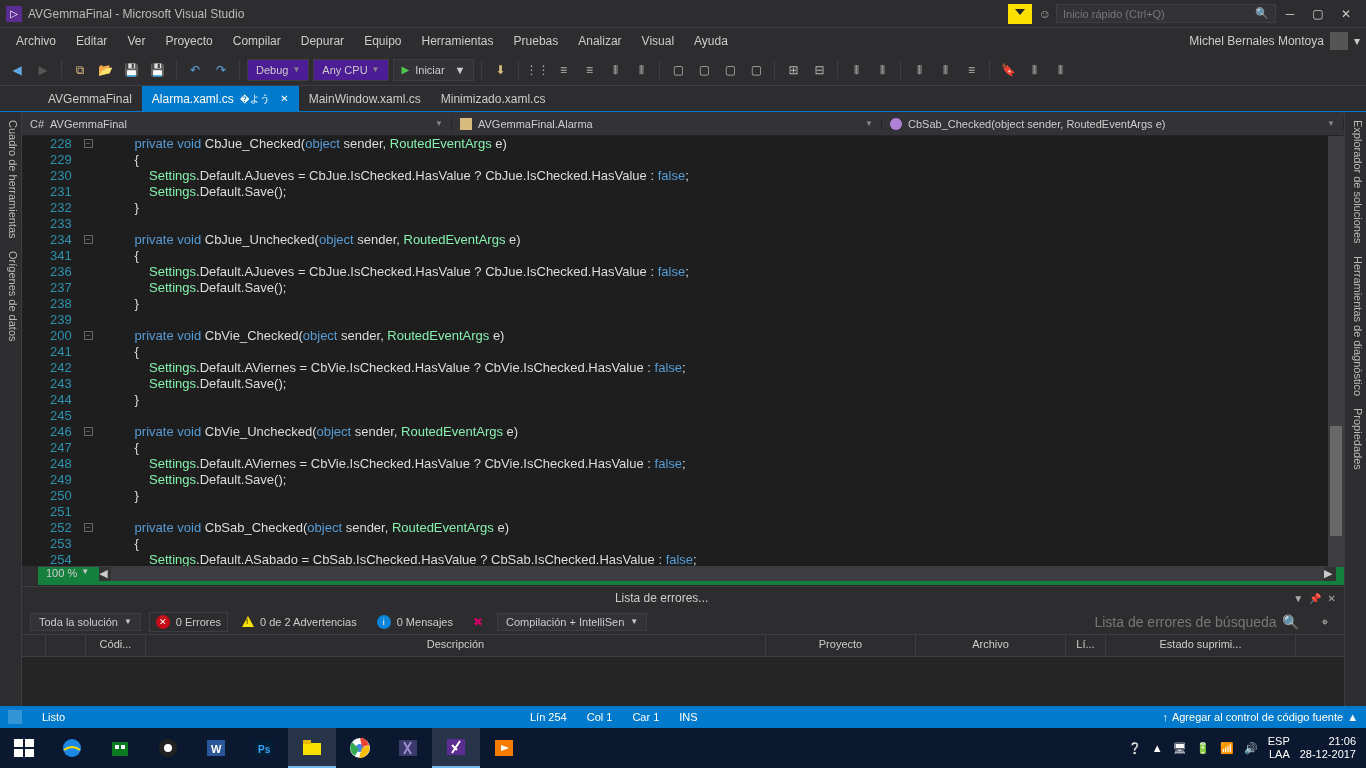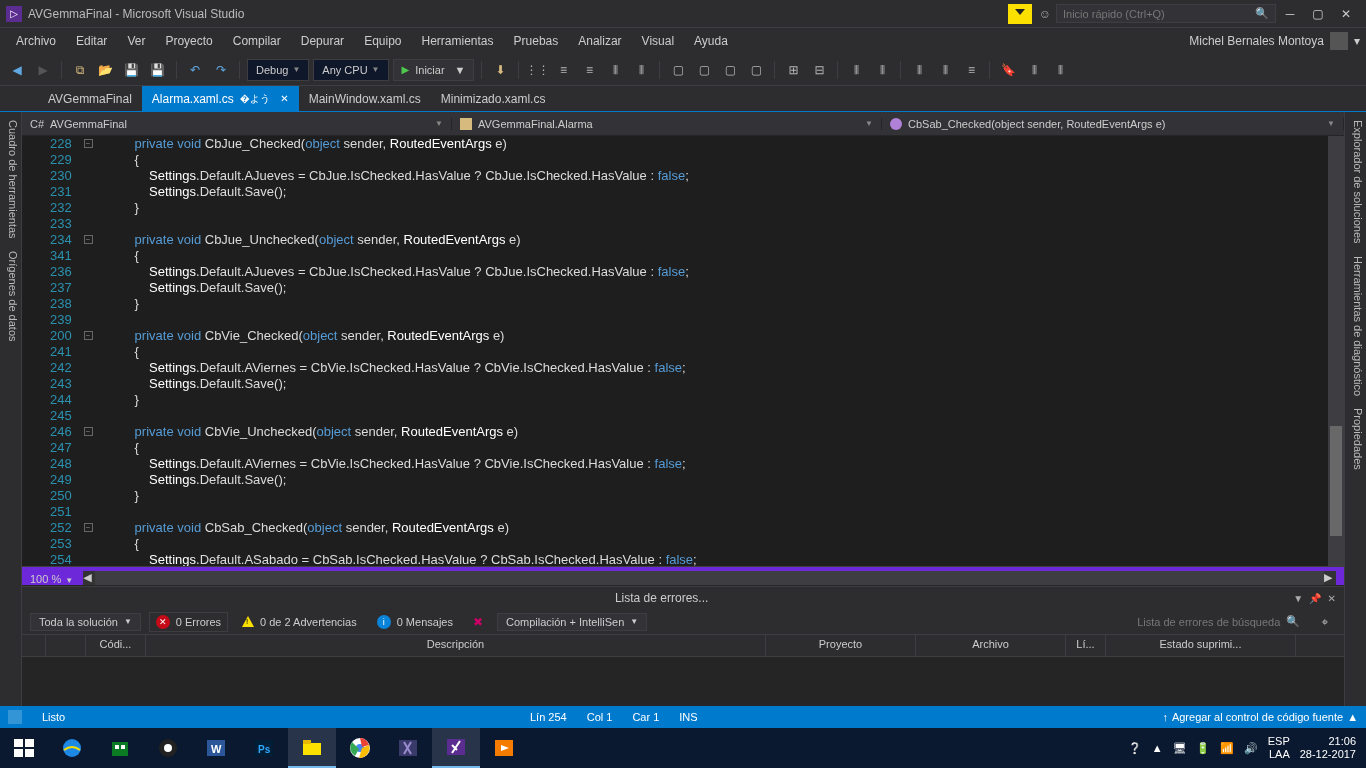--- a/index.html
+++ b/index.html
@@ -13,21 +13,21 @@
 .titlebar .quicklaunch { width:220px; background:#333337; border:1px solid #3e3e42; padding:2px 6px; color:#777; font-size:11px; display:flex; align-items:center; }
 .titlebar .quicklaunch span { flex:1; }
 .titlebar .winbtn { width:28px; height:20px; display:flex; align-items:center; justify-content:center; color:#ccc; }
 .menubar { height:26px; display:flex; align-items:center; padding:0 6px; background:#2d2d30; }
 .menubar .mitem { padding:3px 10px; color:#ccc; cursor:default; }
 .menubar .user { margin-left:auto; color:#ccc; display:flex; align-items:center; gap:6px; }
 .menubar .user .ava { width:18px; height:18px; background:#555; }
 .toolbar { height:32px; display:flex; align-items:center; padding:0 6px; gap:4px; background:#2d2d30; border-bottom:1px solid #3e3e42; }
 .tbtn { width:22px; height:22px; display:flex; align-items:center; justify-content:center; color:#b5b5b5; font-size:12px; }
 .tsep { width:1px; height:18px; background:#3e3e42; margin:0 3px; }
-.tsel { height:22px; background:#0f172a; border:1px solid #3e3e42; padding:0 8px; color:#ccc; display:flex; align-items:center; gap:4px; font-size:11px; }
+.tsel { height:22px; background:#4c1d95; border:1px solid #3e3e42; padding:0 8px; color:#ccc; display:flex; align-items:center; gap:4px; font-size:11px; }
 .tsel .arr { font-size:8px; color:#888; }
 .startbtn { height:22px; background:#333337; border:1px solid #3e3e42; padding:0 8px; display:flex; align-items:center; gap:6px; color:#ccc; font-size:11px; }
 .startbtn .play { color:#4ec94e; font-size:10px; }
 .tabbar { height:26px; display:flex; align-items:flex-end; background:#2d2d30; padding-left:38px; border-bottom:1px solid #007acc; position:relative; }
 .tabbar::before { content:""; position:absolute; left:6px; top:5px; width:20px; height:16px; }
 .tab { padding:5px 10px; font-size:12px; color:#ccc; display:flex; align-items:center; gap:6px; }
 .tab.active { background:#007acc; color:#fff; }
 .tab .pin { font-size:10px; }
 .tab .x { font-size:10px; margin-left:4px; }
 .workspace { flex:1; display:flex; min-height:0; }
@@ -41,42 +41,42 @@
 .navbar .nsel .csico { color:#c8c8c8; font-size:11px; }
 .navbar .arr { color:#888; font-size:8px; margin-left:auto; }
 .editor { flex:1; display:flex; background:#1e1e1e; font-family:Consolas,monospace; font-size:13px; line-height:16px; min-height:0; position:relative; }
 .gutter { flex-shrink:0; text-align:right; color:#2b91af; padding-right:10px; user-select:none; }
 .gutter .ln { height:16px; padding-left:28px; }
 .fold { width:16px; flex-shrink:0; position:relative; }
 .fold .fbox { position:absolute; left:2px; width:9px; height:9px; border:1px solid #666; font-size:8px; line-height:7px; text-align:center; color:#888; background:#1e1e1e; }
 .code { flex:1; overflow:hidden; white-space:pre; color:#dcdcdc; padding-left:8px; }
 .code .row { height:16px; }
 .kw { color:#569cd6; }
-.cls { color:#ffffff; }
+.cls { color:#86efac; }
 .scrollv { width:16px; background:#3e3e42; position:relative; }
 .scrollv .thumb { position:absolute; left:2px; right:2px; top:290px; height:110px; background:#686868; }
-.zoom { height:20px; background:#6d28d9; display:flex; align-items:flex-end; padding:0 8px; font-size:11px; color:#ccc; border-top:1px solid #3e3e42; border-bottom:1px solid #252526; }
+.zoom { height:20px; background:#15803d; display:flex; align-items:flex-start; padding:0 8px; font-size:11px; color:#ccc; border-top:1px solid #3e3e42; border-bottom:1px solid #252526;margin-left:16px; }
 .zoom .arr { font-size:8px; margin-left:4px; }
 .zoom .hscroll { flex:1; height:14px; background:#3e3e42; margin-left:10px; display:flex; }
 .zoom .hscroll .hb { width:12px; background:#333; }
 .zoom .hscroll .ht { flex:1; }
 .errorlist { height:120px; display:flex; flex-direction:column; background:#252526; border-top:1px solid #3e3e42;text-align:center; }
 .elhead { height:22px; display:flex; align-items:center; padding:0 8px; background:#2d2d30; }
 .elhead .title { flex:1; font-size:12px; color:#ccc; }
 .elhead .tbtns { display:flex; gap:6px; color:#aaa; font-size:10px; }
 .eltool { height:26px; display:flex; align-items:center; padding:0 8px; gap:8px; background:#2d2d30; border-bottom:1px solid #3e3e42; }
 .eltool .dd { background:#333337; border:1px solid #3e3e42; padding:2px 8px; font-size:11px; color:#ccc; display:flex; align-items:center; gap:6px; }
 .eltool .filter { display:flex; align-items:center; gap:6px; padding:2px 6px; font-size:11px; color:#ccc; }
 .eltool .filter.err { border:1px solid #3e3e42; }
 .eltool .circ { width:14px; height:14px; border-radius:50%; display:flex; align-items:center; justify-content:center; font-size:9px; color:#fff; }
 .eltool .circ.red { background:#c50b17; }
 .eltool .circ.blue { background:#0984d8; }
 .eltool .tri { width:0; height:0; border-left:6px solid transparent; border-right:6px solid transparent; border-bottom:11px solid #fce100; position:relative; }
 .eltool .tri::after { content:"!"; position:absolute; left:-2px; top:1px; font-size:8px; color:#000; }
-.eltool .searchbox { margin-left:auto; color:#777; font-size:11px; padding:2px 6px; display:flex; align-items:center; gap:6px; }
+.eltool .searchbox { margin-left:auto; color:#777; font-size:14px; padding:2px 6px; display:flex; align-items:center; gap:6px; }
 .elcols { height:22px; display:flex; background:#2d2d30; border-bottom:1px solid #3e3e42; }
 .elcols .col { padding:3px 8px; border-right:1px solid #3e3e42; font-size:11px; color:#ccc; overflow:hidden; white-space:nowrap; }
 .statusbar { height:22px; background:#007acc; color:#fff; display:flex; align-items:center; padding:0 8px; font-size:11px; gap:20px; }
 .statusbar .ico { width:14px; height:14px; background:rgba(255,255,255,0.2); }
 .statusbar .fill { flex:1; }
 .statusbar .srcctl { display:flex; align-items:center; gap:4px; }
 .taskbar { height:40px; background:#0b1930; display:flex; align-items:center; }
 .taskbar .tbicon { width:48px; height:40px; display:flex; align-items:center; justify-content:center; }
 .taskbar .tbicon.active { background:rgba(255,255,255,0.12); border-bottom:2px solid #76b9ed; }
 .taskbar .notif { height:30px; padding:0 10px; font-size:10px; color:#ccc; display:flex; flex-direction:column; justify-content:center; }

